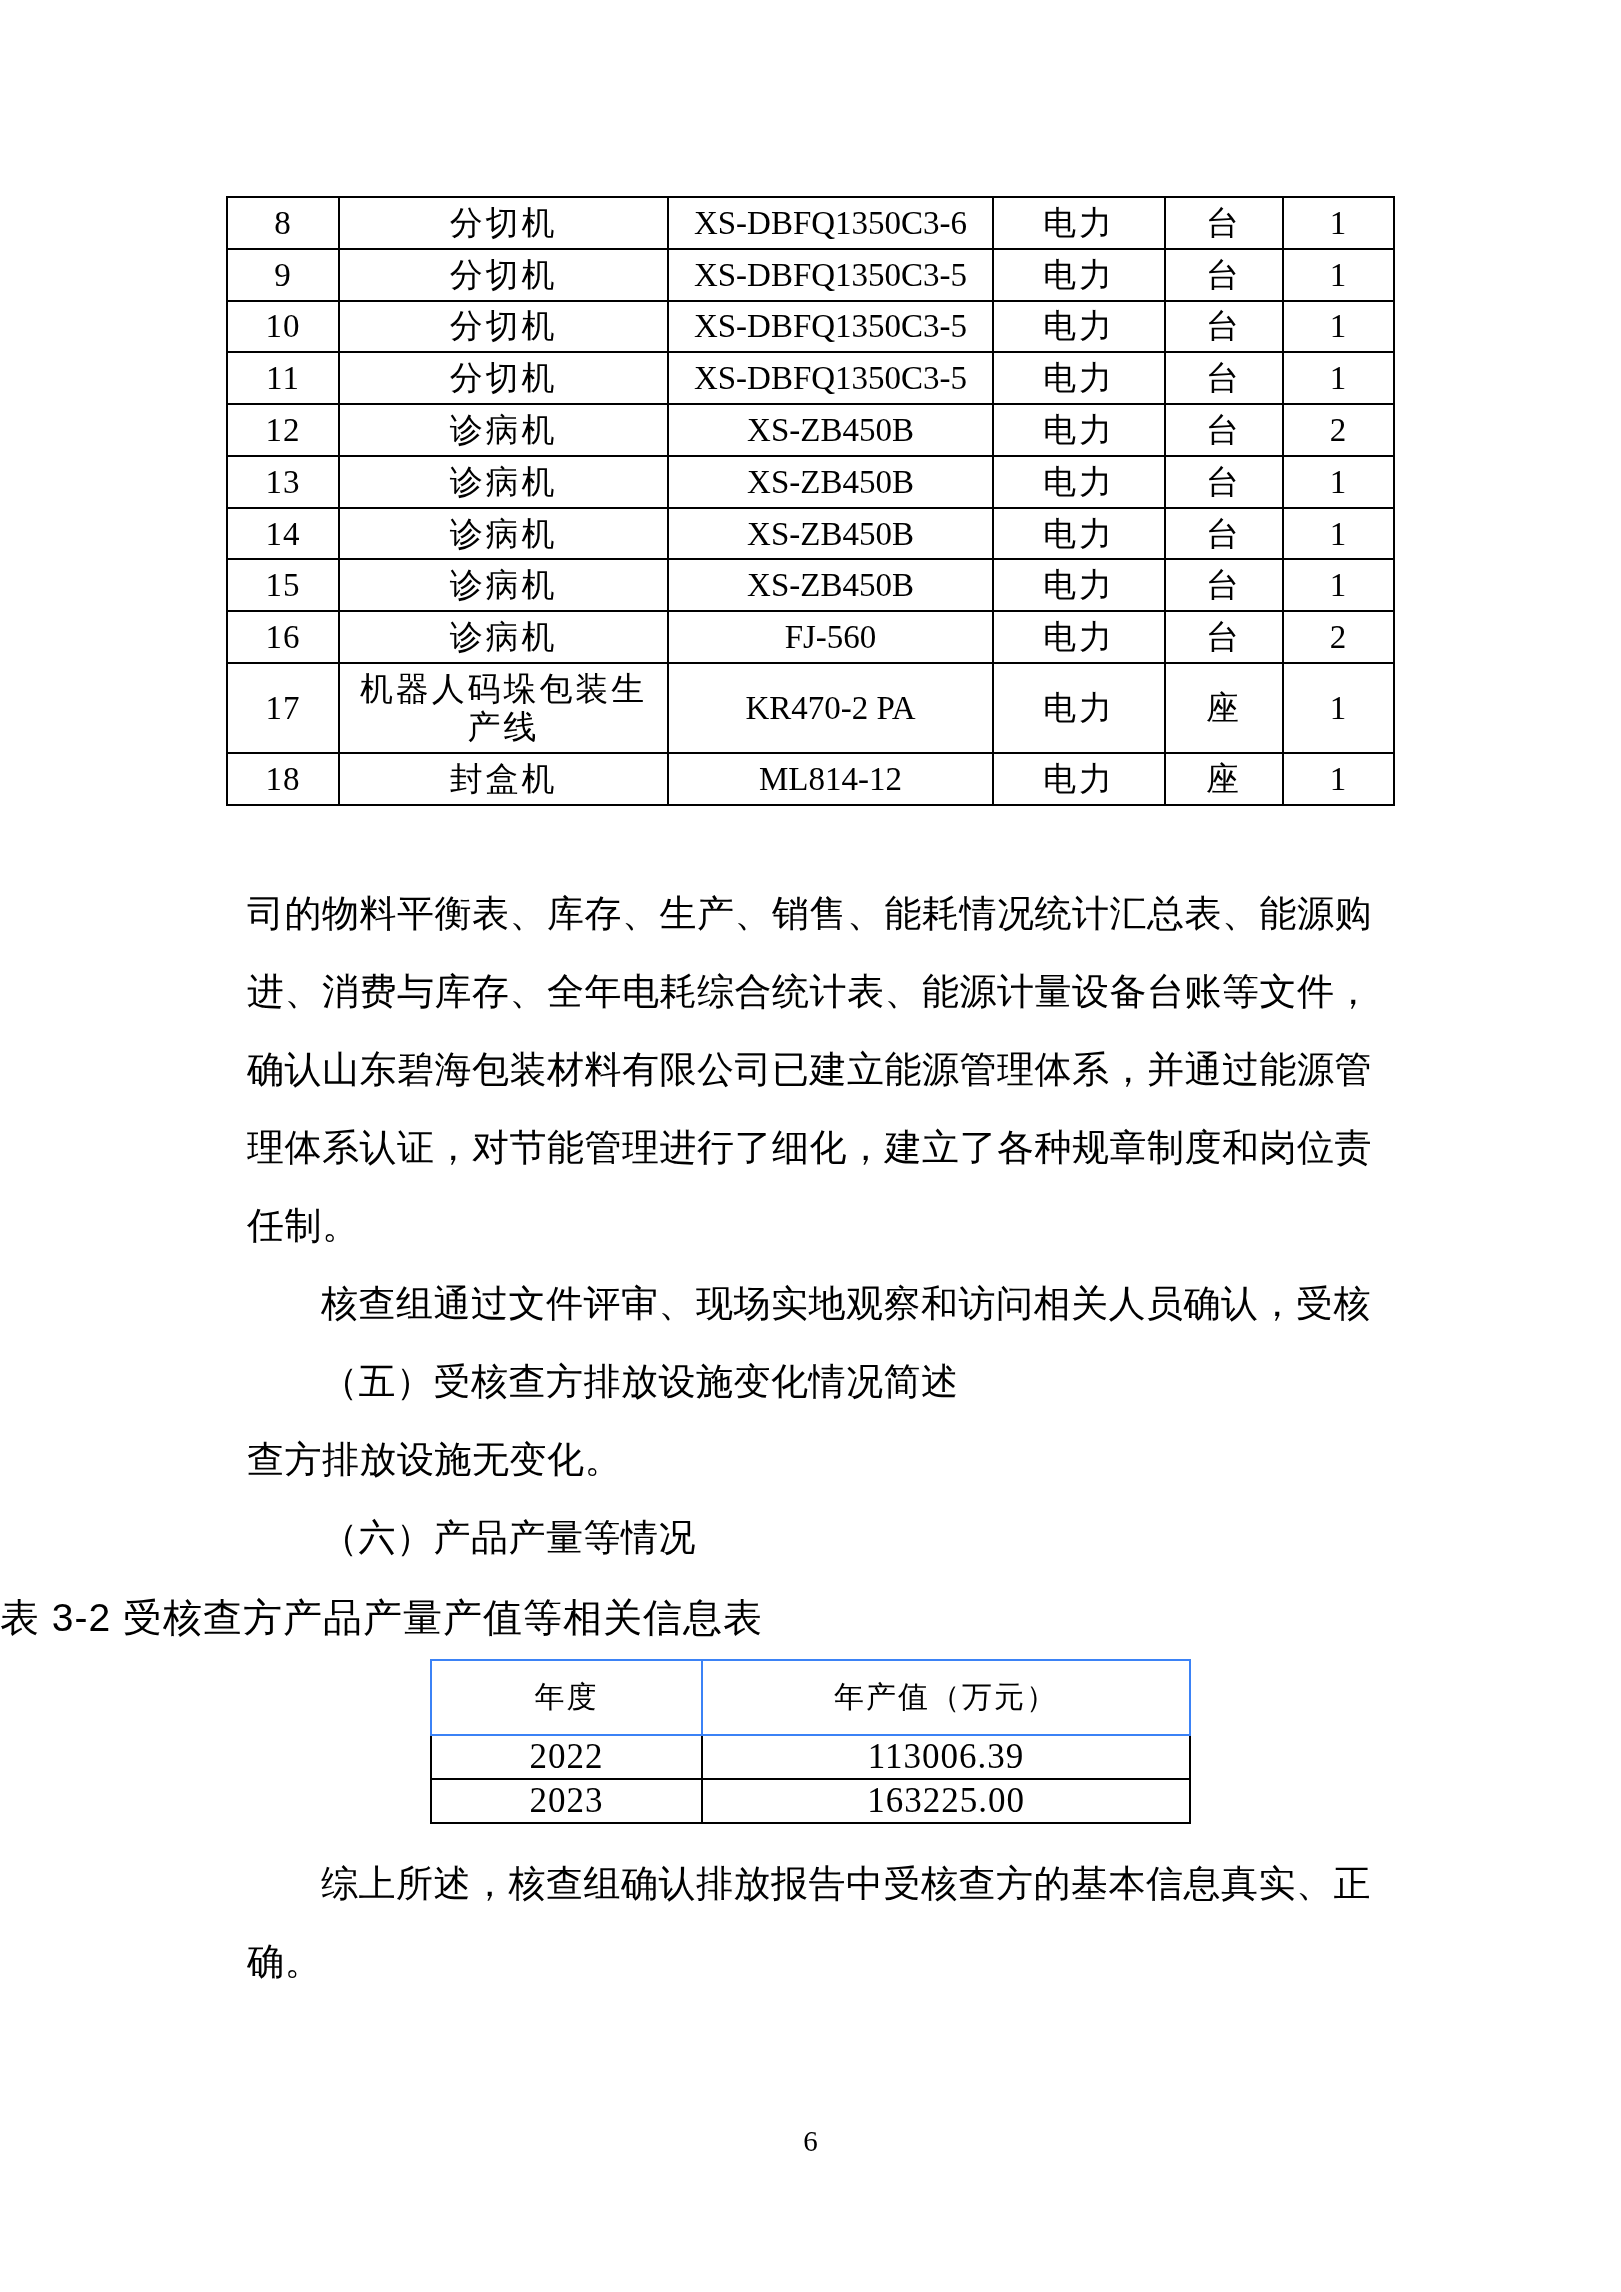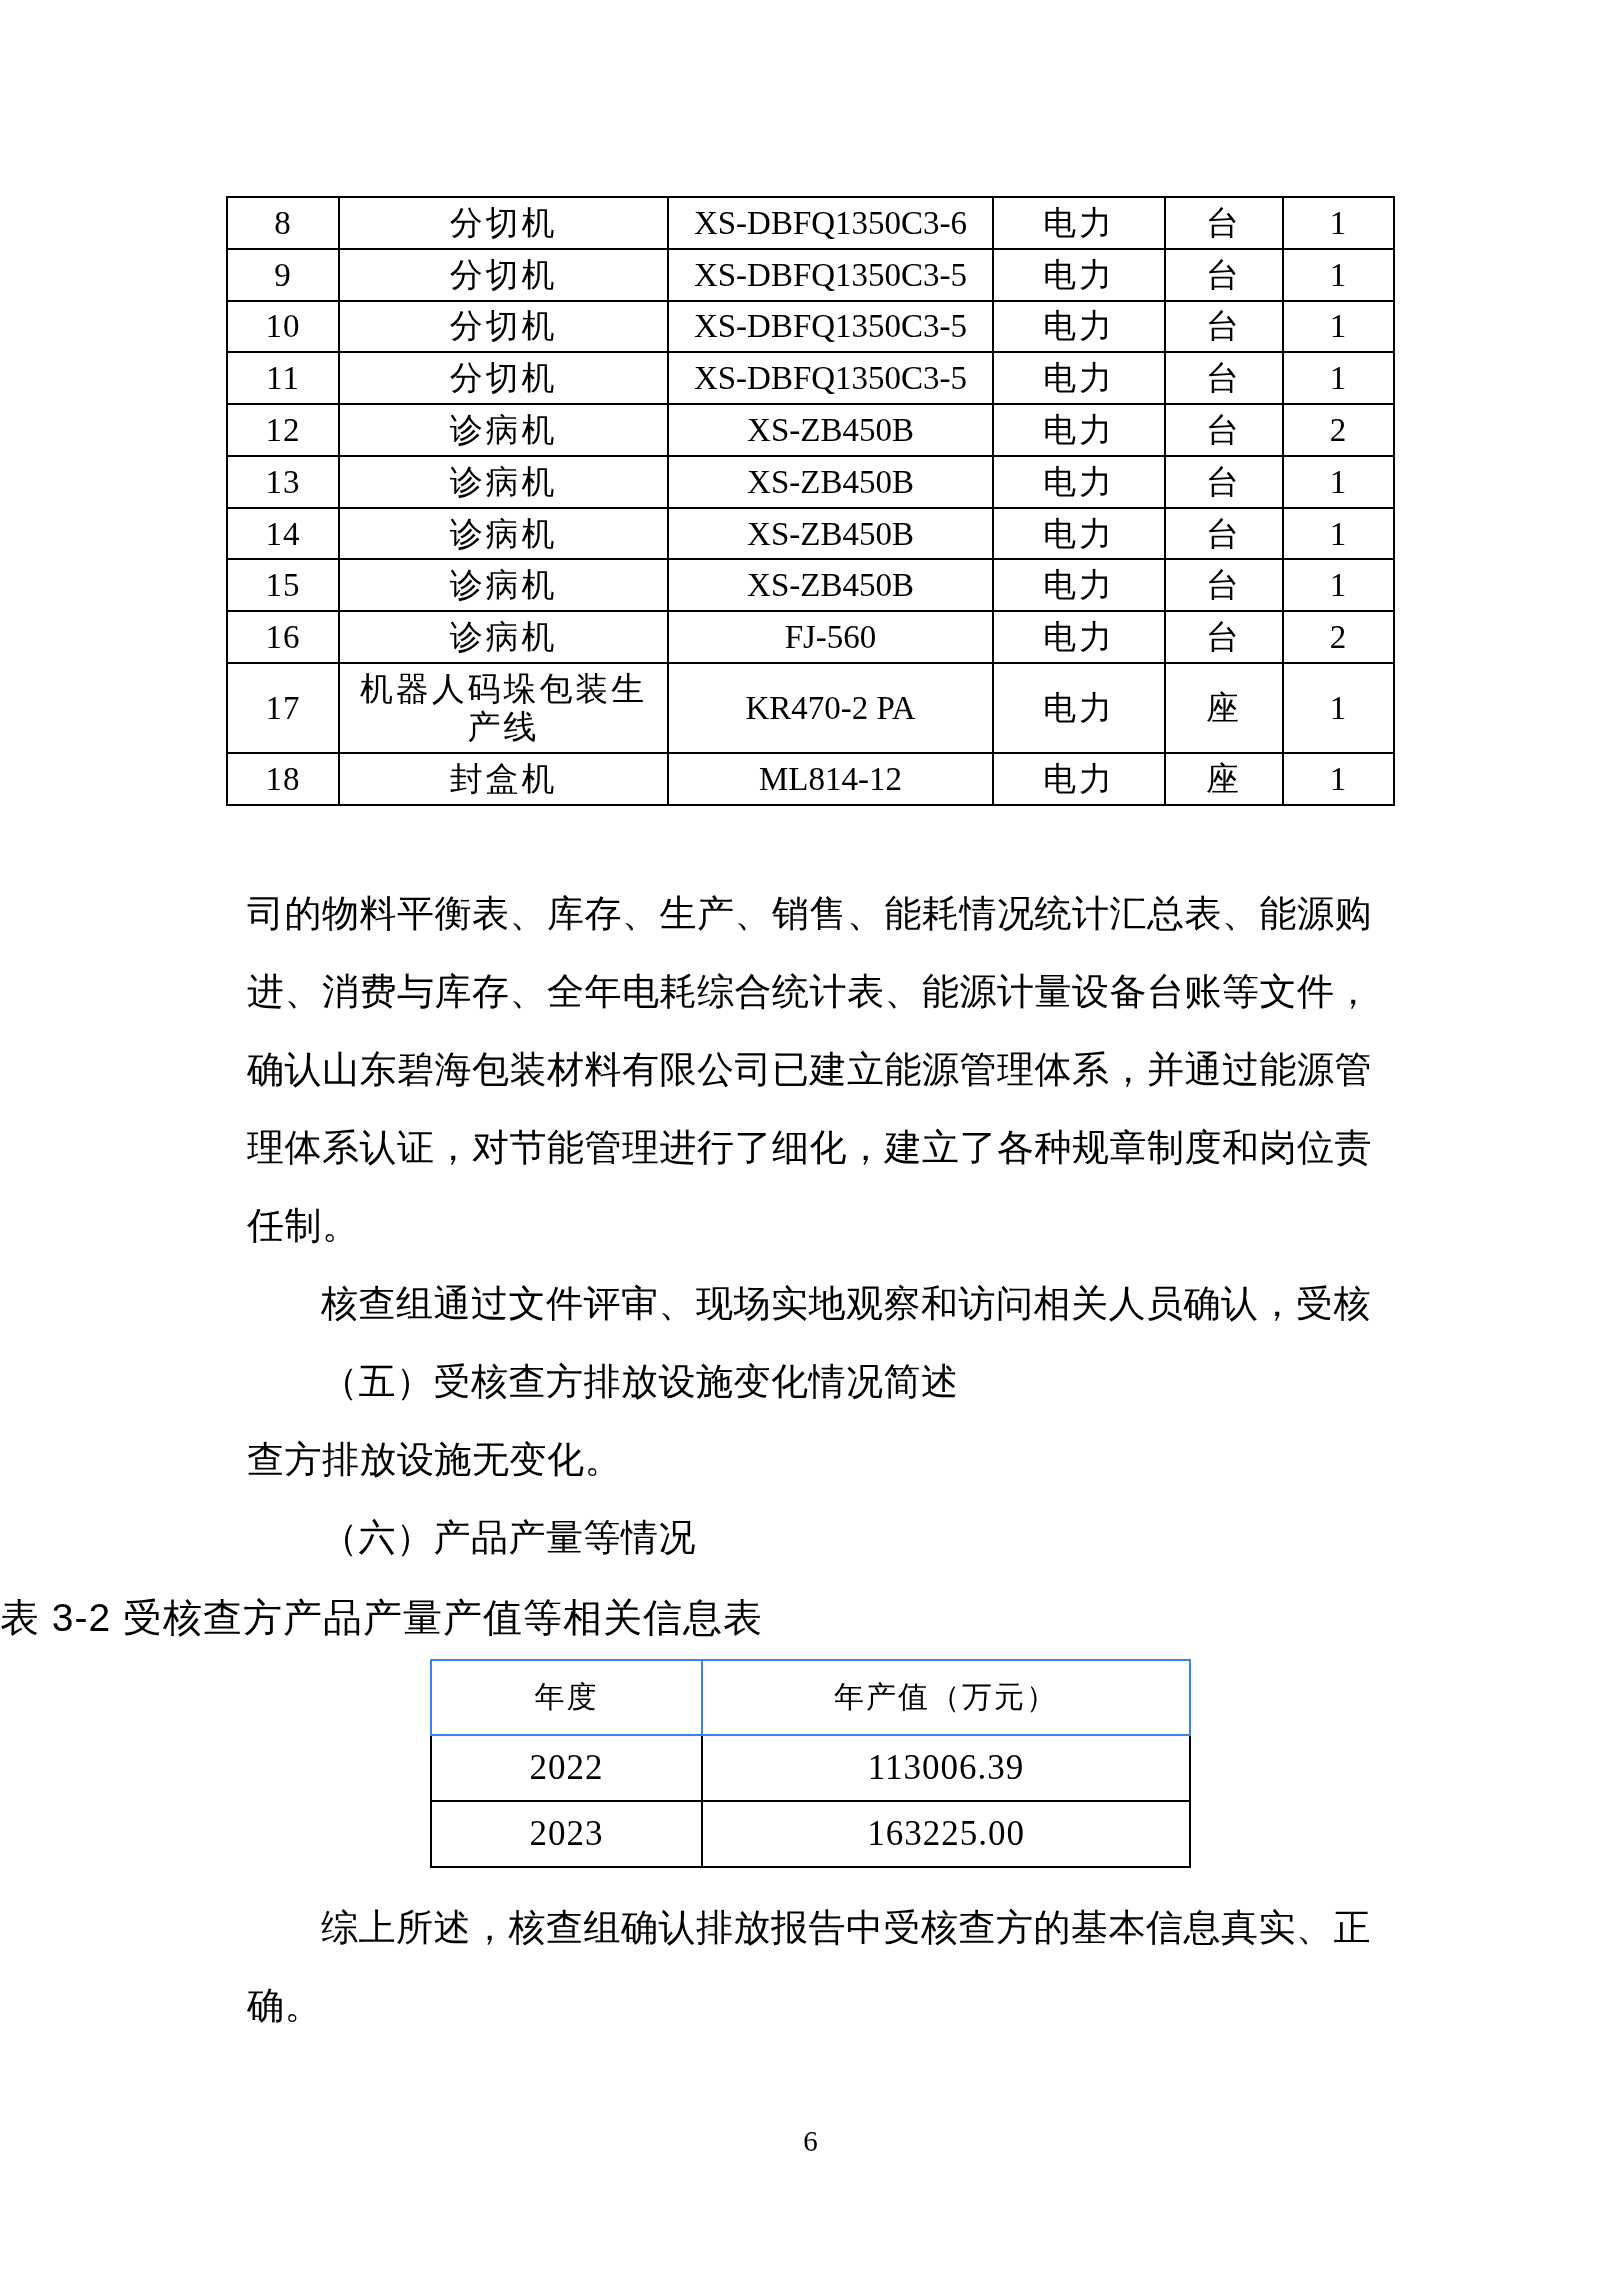--- a/index.html
+++ b/index.html
@@ -69,21 +69,21 @@
     font-weight: normal;
     font-size: 30px;
     letter-spacing: 2px;
     padding: 15.7px 0;
     text-align: center;
     vertical-align: middle;
   }
   table.t32 td {
     border: 2px solid #000;
     font-size: 35px;
-    padding: 12px 0;
+    padding: 1px 0;
     text-align: center;
     vertical-align: middle;
     letter-spacing: 1px;
   }
 
   .closing { margin-top: 21.6px; }
 
   
   .pagenum {
     position: absolute;

